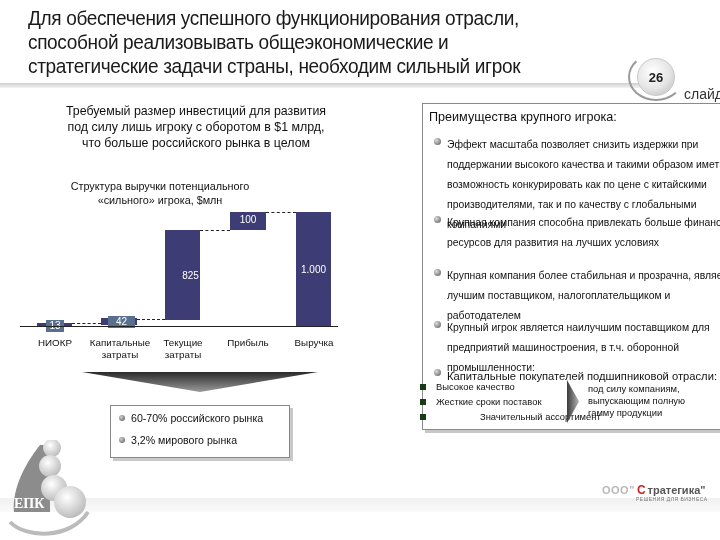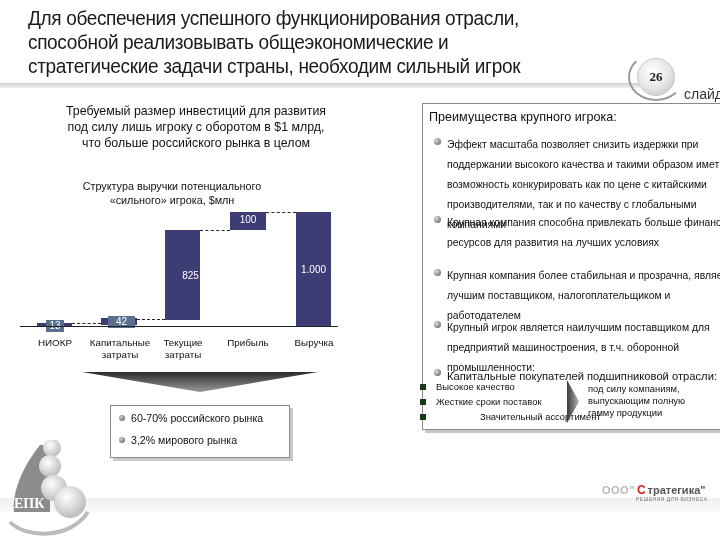--- a/index.html
+++ b/index.html
@@ -1,23 +1,23 @@
 <!DOCTYPE html>
 <html><head>
 <meta charset="utf-8">
 <style>
   * { box-sizing: border-box; margin: 0; padding: 0; }
   body { width: 720px; height: 540px; overflow: hidden; background: #ffffff; font-family: "Liberation Sans", sans-serif; position: relative; color: #111; }
   .title { position: absolute; left: 28px; top: 6px; width: 600px; font-family: "Liberation Sans", sans-serif; font-size: 20.5px; line-height: 24px; color: #1a1a1a; letter-spacing: -0.4px; transform: scaleX(0.93); transform-origin: left top; }
   .title-rule { position: absolute; left: 0; top: 83px; width: 670px; height: 5px; background: linear-gradient(to bottom, #cfcfcf, #f2f2f2); }
-  .slide-badge { position: absolute; left: 637px; top: 58px; width: 38px; height: 38px; border-radius: 50%; background: radial-gradient(circle at 40% 35%, #ffffff 0%, #e4e4e4 55%, #b9b9b9 100%); border: 1px solid #c8c8c8; display: flex; align-items: center; justify-content: center; font-weight: bold; font-size: 13px; color: #222; font-family: Liberation Serif, serif; }
+  .slide-badge { position: absolute; left: 637px; top: 58px; width: 38px; height: 38px; border-radius: 50%; background: radial-gradient(circle at 40% 35%, #ffffff 0%, #e4e4e4 55%, #b9b9b9 100%); border: 1px solid #c8c8c8; display: flex; align-items: center; justify-content: center; font-weight: bold; font-size: 13px; color: #222; }
   .slide-arc { position: absolute; left: 628px; top: 53px; width: 56px; height: 48px; border-radius: 50%; border: 2px solid #9a9a9a; border-right-color: transparent; border-top-color: transparent; }
   .slide-label { position: absolute; left: 684px; top: 86px; font-size: 14px; color: #333; }
   .left-heading { position: absolute; left: 26px; top: 103px; width: 340px; text-align: center; font-size: 12.4px; line-height: 16px; color: #111; }
-  .chart-title { position: absolute; left: 72px; top: 179px; width: 200px; text-align: center; font-size: 10.8px; line-height: 14px; color: #111; }
+  .chart-title { position: absolute; left: 60px; top: 179px; width: 200px; text-align: center; font-size: 10.8px; line-height: 14px; color: #111; }
   .bar { position: absolute; background: #3d3c74; }
   .bar-label { position: absolute; color: #fff; font-size: 10px; text-align: center; }
   .value-tag { position: absolute; background: #58708e; color: #fff; font-size: 10px; text-align: center; line-height: 12px; }
   .dash { position: absolute; border-top: 1px dashed #222; height: 0; }
   .baseline { position: absolute; left: 20px; top: 326px; width: 318px; height: 1px; background: #222; }
   .cat { position: absolute; font-size: 9.8px; line-height: 12px; text-align: center; color: #111; }
   .down-arrow { position: absolute; left: 82px; top: 372px; width: 236px; height: 20px; }
   .market-box { position: absolute; left: 110px; top: 405px; width: 180px; height: 53px; border: 1px solid #888; background: #fff; box-shadow: 3px 3px 0 #c9c9c9; }
   .market-item { position: absolute; left: 8px; font-size: 10.6px; color: #111; display: flex; align-items: center; }
   .dot { width: 6px; height: 6px; border-radius: 50%; background: radial-gradient(circle at 35% 35%, #cfcfcf, #555); margin-right: 6px; }

